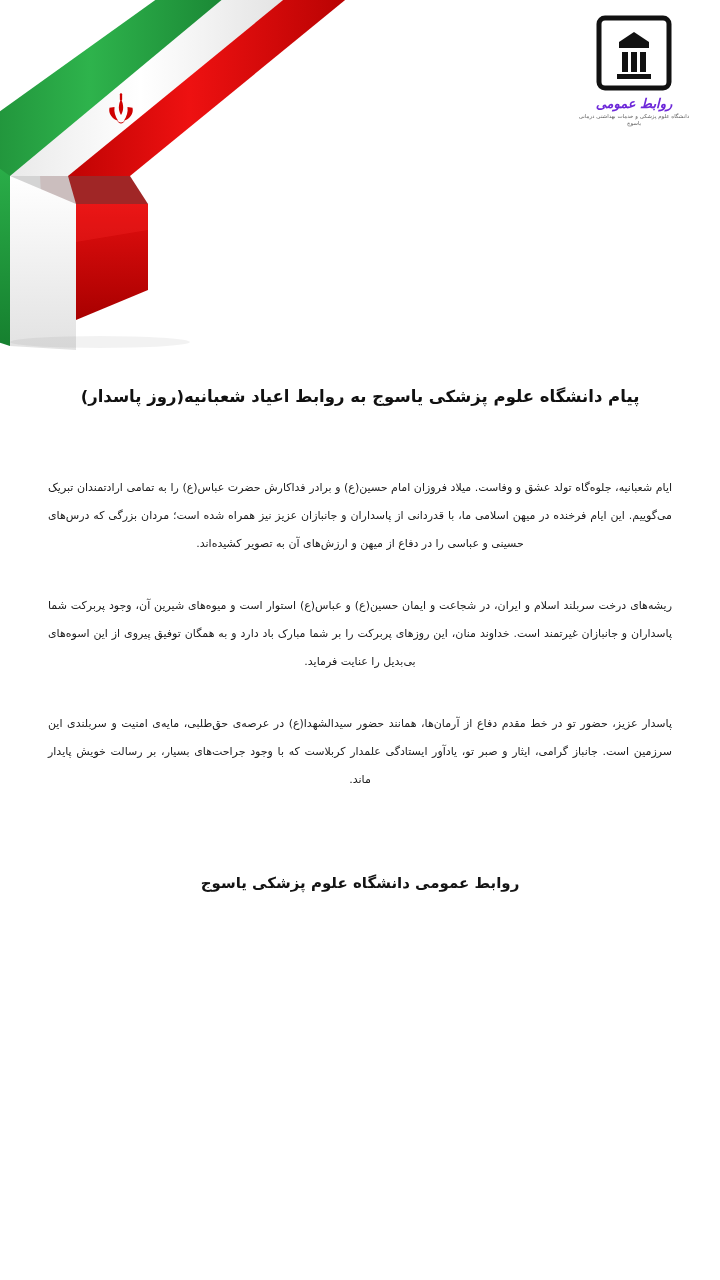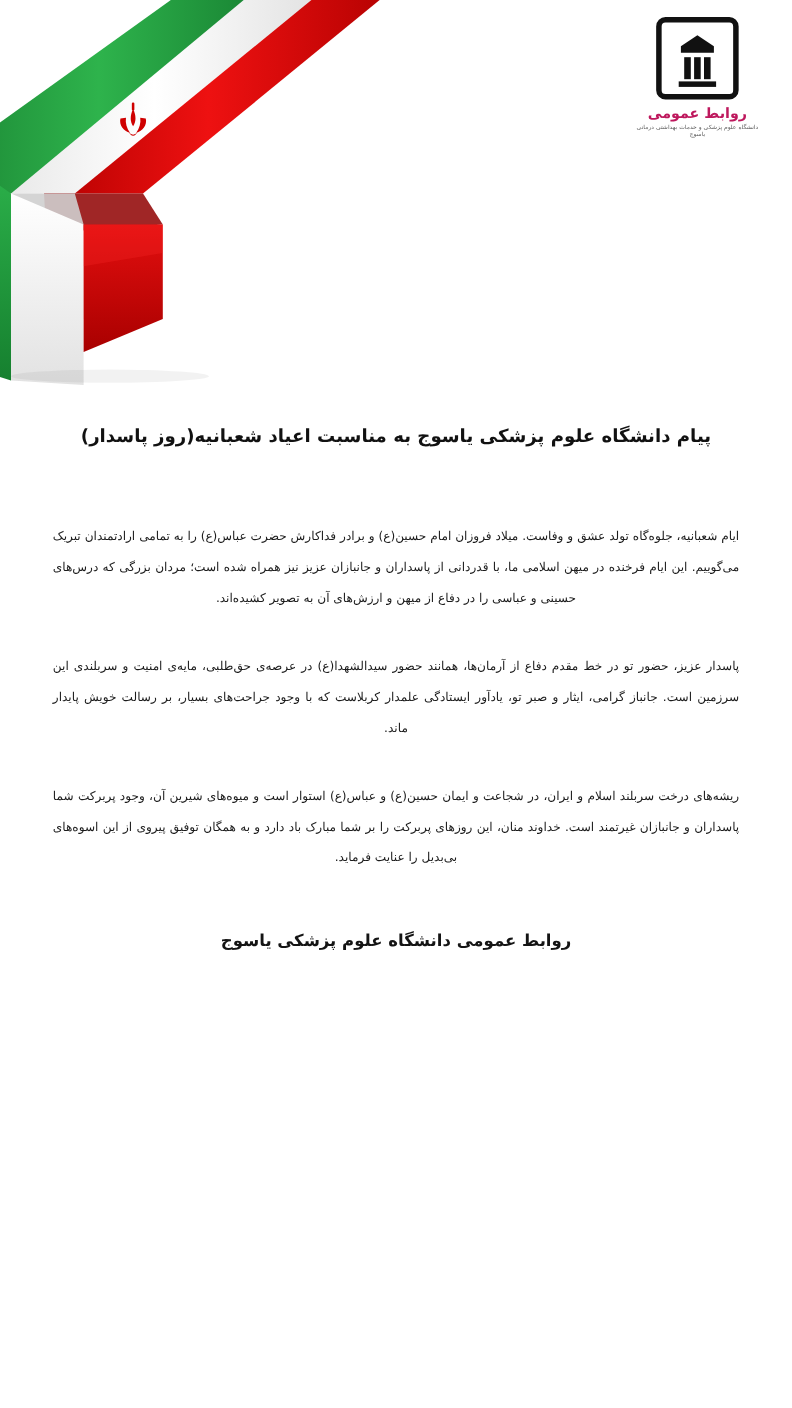--- a/index.html
+++ b/index.html
@@ -46,22 +46,23 @@
     width: 78px;
     height: 78px;
     margin: 0 auto;
     position: relative;
   }
   .logo-mark svg { display: block; }
   .logo-title {
     margin-top: 4px;
     font-size: 13px;
     font-weight: bold;
-    color: #be185d;
+    color: #6d28d9;
     letter-spacing: 0;
+    font-style: italic;
   }
   .logo-sub {
     margin-top: 2px;
     font-size: 5.5px;
     color: #5d5d5d;
     line-height: 1.35;
     transform: scaleY(0.95);
   }
 
   
@@ -88,21 +89,21 @@
     line-height: 2.55;
     text-align: justify;
     text-align-last: center;
     color: #1b1b1b;
     margin: 0 0 34px 0;
     padding: 0 14px;
   }
   .para:last-child { margin-bottom: 0; }
 
   .signature {
-    margin-top: 52px;
+    margin-top: 80px;
     text-align: center;
     font-size: 15px;
     font-weight: bold;
     color: #141414;
     letter-spacing: 0.2px;
   }
 </style>
 </head>
 <body>
 
@@ -183,22 +184,22 @@
         <rect x="22" y="60" width="34" height="5" fill="#111111"></rect>
       </svg>
     </div>
     <div class="logo-title">روابط عمومی</div>
     <div class="logo-sub">دانشگاه علوم پزشکی و خدمات بهداشتی درمانی یاسوج</div>
   </div>
 </div>
 
 <div class="doc">
 
-  <h1 class="doc-title">پیام دانشگاه علوم پزشکی یاسوج به مناسبت اعیاد شعبانیه(روز پاسدار)</h1>
+  <h1 class="doc-title">پیام دانشگاه علوم پزشکی یاسوج به روابط اعیاد شعبانیه(روز پاسدار)</h1>
 
   <div class="paragraphs">
     <p class="para">ایام شعبانیه، جلوه‌گاه تولد عشق و وفاست. میلاد فروزان امام حسین(ع) و برادر فداکارش حضرت عباس(ع) را به تمامی ارادتمندان تبریک می‌گوییم. این ایام فرخنده در میهن اسلامی ما، با قدردانی از پاسداران و جانبازان عزیز نیز همراه شده است؛ مردان بزرگی که درس‌های حسینی و عباسی را در دفاع از میهن و ارزش‌های آن به تصویر کشیده‌اند.</p>
+    <p class="para">ریشه‌های درخت سربلند اسلام و ایران، در شجاعت و ایمان حسین(ع) و عباس(ع) استوار است و میوه‌های شیرین آن، وجود پربرکت شما پاسداران و جانبازان غیرتمند است. خداوند منان، این روزهای پربرکت را بر شما مبارک باد دارد و به همگان توفیق پیروی از این اسوه‌های بی‌بدیل را عنایت فرماید.</p>
     <p class="para">پاسدار عزیز، حضور تو در خط مقدم دفاع از آرمان‌ها، همانند حضور سیدالشهدا(ع) در عرصه‌ی حق‌طلبی، مایه‌ی امنیت و سربلندی این سرزمین است. جانباز گرامی، ایثار و صبر تو، یادآور ایستادگی علمدار کربلاست که با وجود جراحت‌های بسیار، بر رسالت خویش پایدار ماند.</p>
-    <p class="para">ریشه‌های درخت سربلند اسلام و ایران، در شجاعت و ایمان حسین(ع) و عباس(ع) استوار است و میوه‌های شیرین آن، وجود پربرکت شما پاسداران و جانبازان غیرتمند است. خداوند منان، این روزهای پربرکت را بر شما مبارک باد دارد و به همگان توفیق پیروی از این اسوه‌های بی‌بدیل را عنایت فرماید.</p>
   </div>
 
   <div class="signature">روابط عمومی دانشگاه علوم پزشکی یاسوج</div>
 </div>
 
 </body></html>

